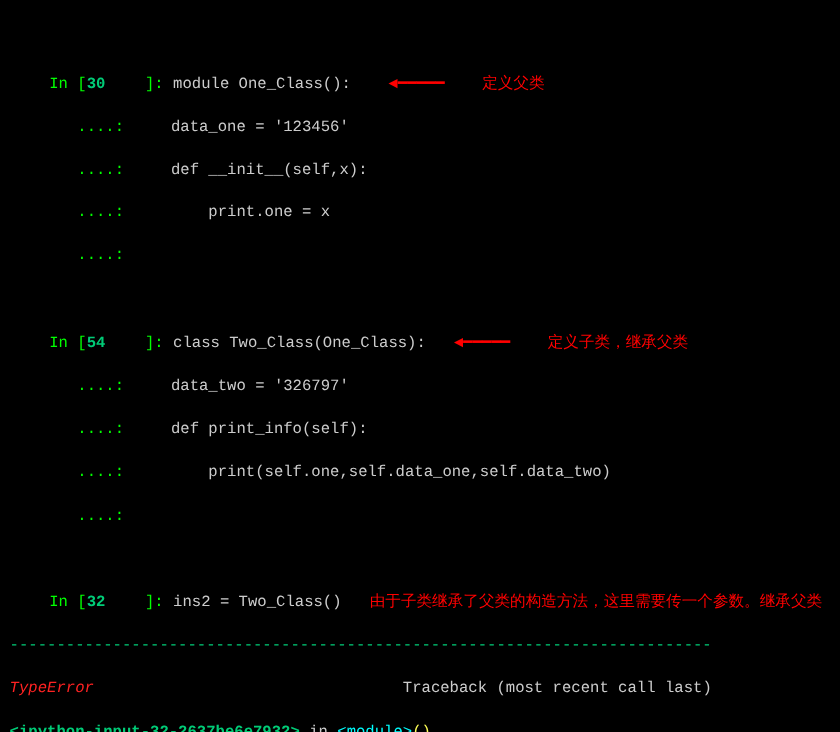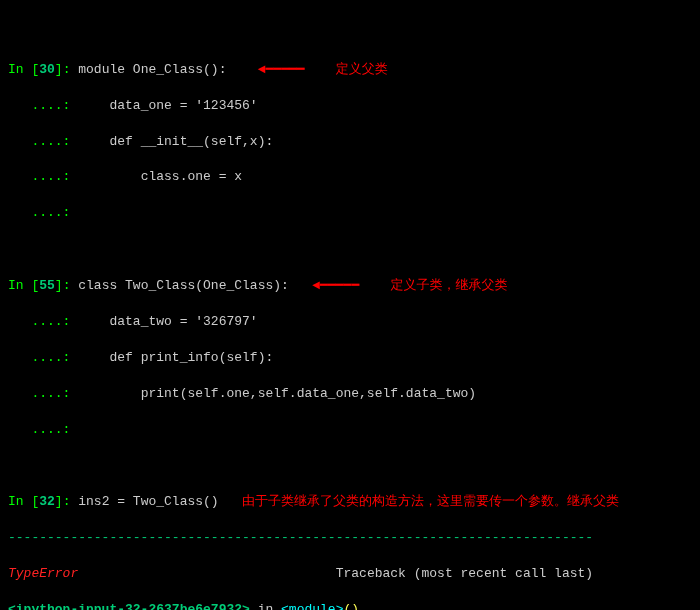--- a/index.html
+++ b/index.html
@@ -7,42 +7,42 @@
     color: #ccc;
     font-family: Consolas, "Courier New", monospace;
     font-size: 13px;
     line-height: 1.38;
     margin: 0;
     padding: 6px 8px;
     width: 700px;
     box-sizing: border-box;
     white-space: pre;
   }
-  .g { color: #00ff00; }   
+  .g { color: #00ff00; margin-left: 33px; }   
   .r { color: #ff2222; font-style: italic; }   
   .c { color: #00ffff; }   
   .y { color: #ffff55; }   
   .w { color: #cccccc; }   
   .bg { color: #00cc77; font-weight: bold; }  
   .dash { color: #00cc77; }
   .red-note { color: #ff0000; font-family: Liberation Serif, serif; font-size: 13px; }
   .arrow { color: #ff0000; }
   .line { display:block; }
 </style>
 </head>
 <body>
 
 
 <span class="line"><span class="g">In [</span><span class="bg">30</span><span class="g">]: </span><span class="w">module One_Class():</span>    <span class="arrow">◄━━━━━</span>    <span class="red-note">定义父类</span></span>
 <span class="line"><span class="g">   ....: </span><span class="w">    data_one = '123456'</span></span>
 <span class="line"><span class="g">   ....: </span><span class="w">    def __init__(self,x):</span></span>
-<span class="line"><span class="g">   ....: </span><span class="w">        class.one = x</span></span>
+<span class="line"><span class="g">   ....: </span><span class="w">        print.one = x</span></span>
 <span class="line"><span class="g">   ....: </span></span>
 <span class="line"> </span>
-<span class="line"><span class="g">In [</span><span class="bg">55</span><span class="g">]: </span><span class="w">class Two_Class(One_Class):</span>   <span class="arrow">◄━━━━━</span>    <span class="red-note">定义子类，继承父类</span></span>
+<span class="line"><span class="g">In [</span><span class="bg">54</span><span class="g">]: </span><span class="w">class Two_Class(One_Class):</span>   <span class="arrow">◄━━━━━</span>    <span class="red-note">定义子类，继承父类</span></span>
 <span class="line"><span class="g">   ....: </span><span class="w">    data_two = '326797'</span></span>
 <span class="line"><span class="g">   ....: </span><span class="w">    def print_info(self):</span></span>
 <span class="line"><span class="g">   ....: </span><span class="w">        print(self.one,self.data_one,self.data_two)</span></span>
 <span class="line"><span class="g">   ....: </span></span>
 <span class="line"> </span>
 <span class="line"><span class="g">In [</span><span class="bg">32</span><span class="g">]: </span><span class="w">ins2 = Two_Class()</span>   <span class="red-note">由于子类继承了父类的构造方法，这里需要传一个参数。继承父类</span></span>
 <span class="line dash">---------------------------------------------------------------------------</span>
 <span class="line"><span class="r">TypeError</span>                                 <span class="w">Traceback (most recent call last)</span></span>
 <span class="line"><span class="bg">&lt;ipython-input-32-2637be6e7932&gt;</span><span class="w"> in </span><span class="c">&lt;module&gt;</span><span class="y">()</span></span>
 

